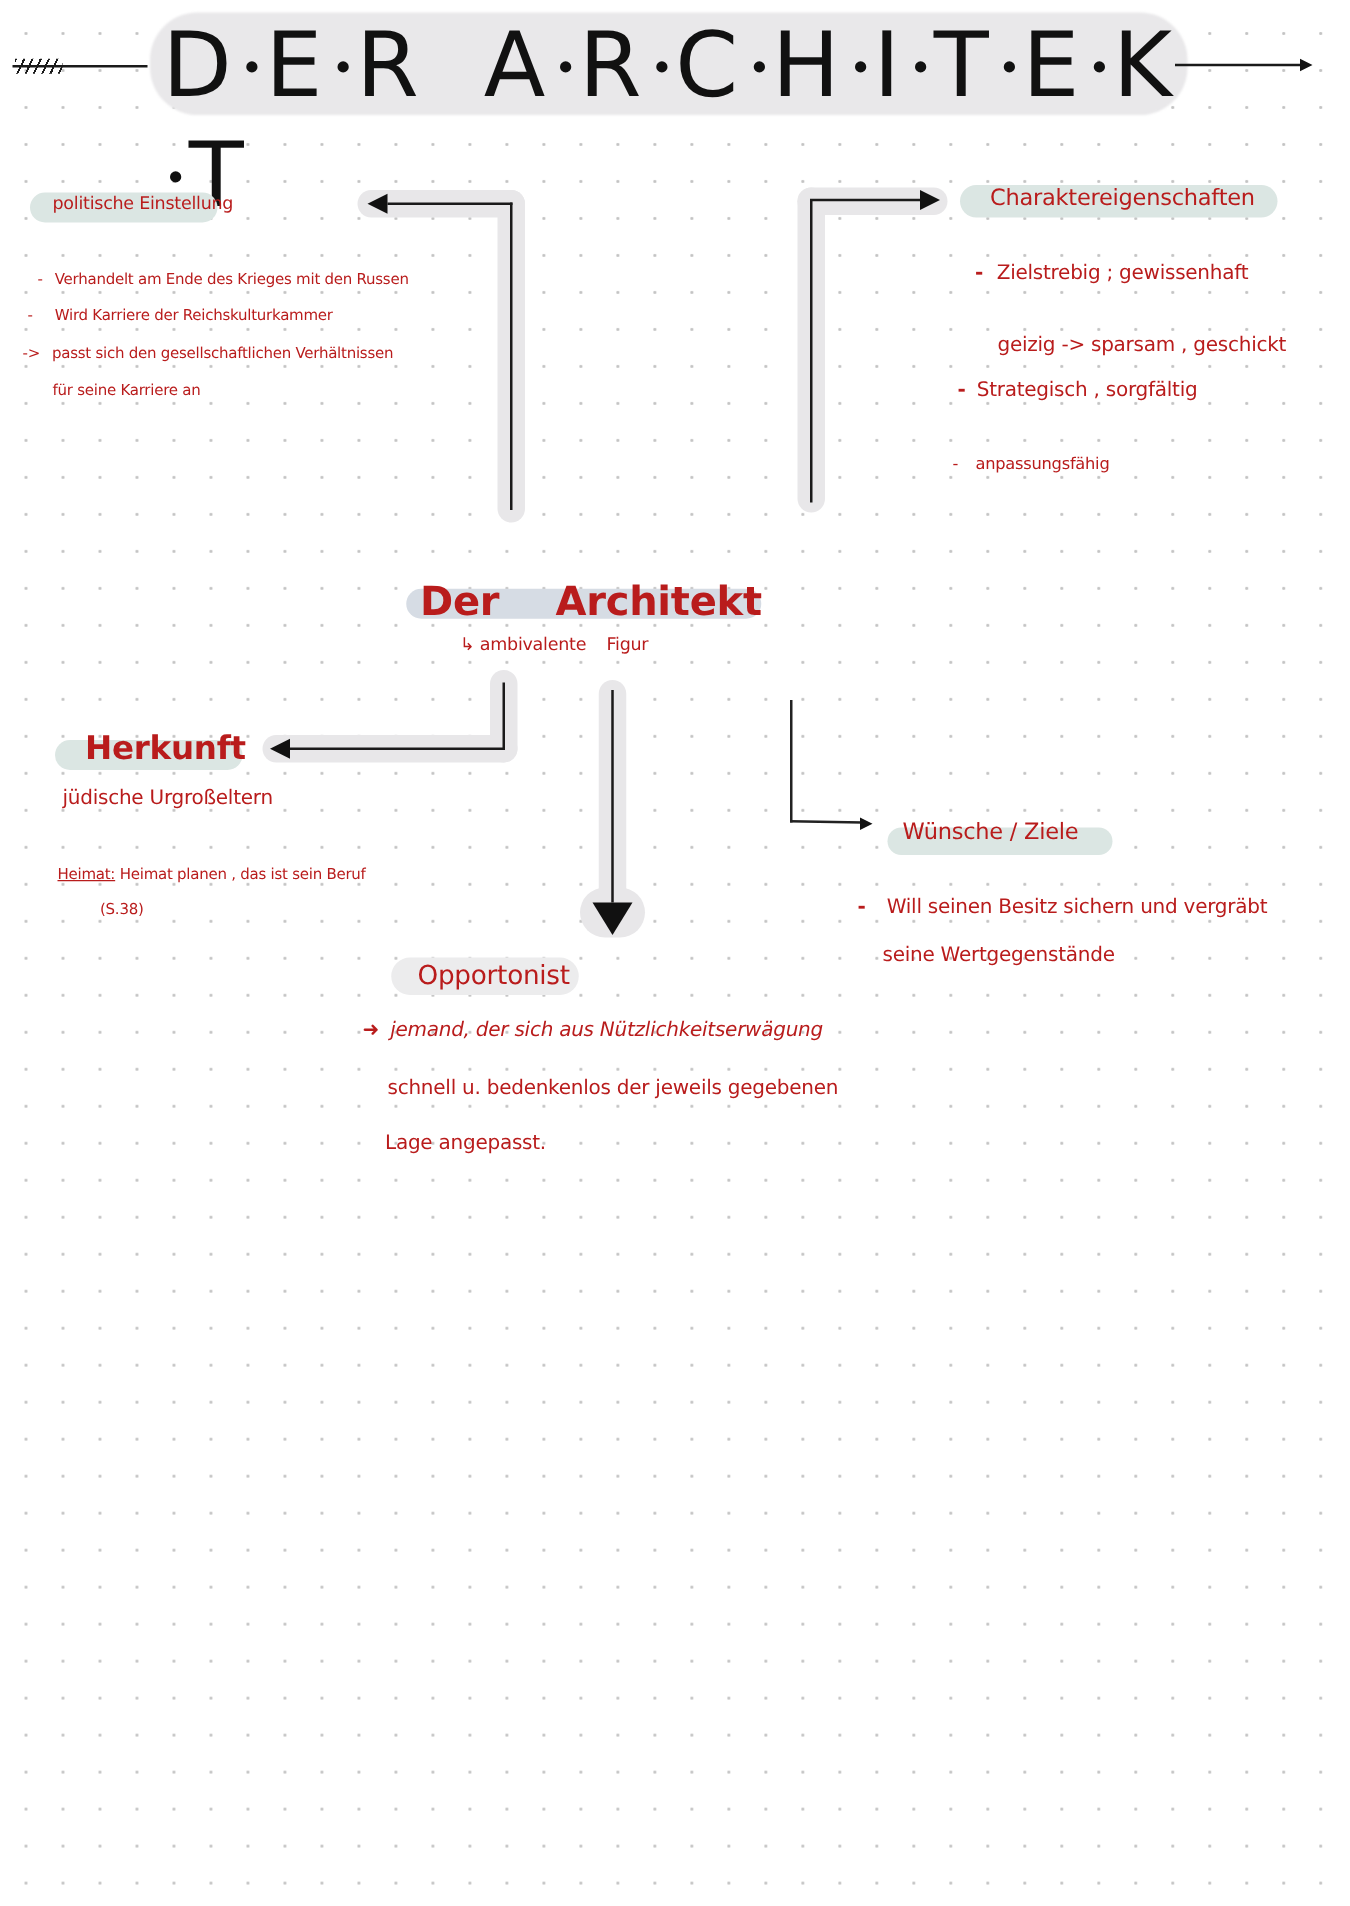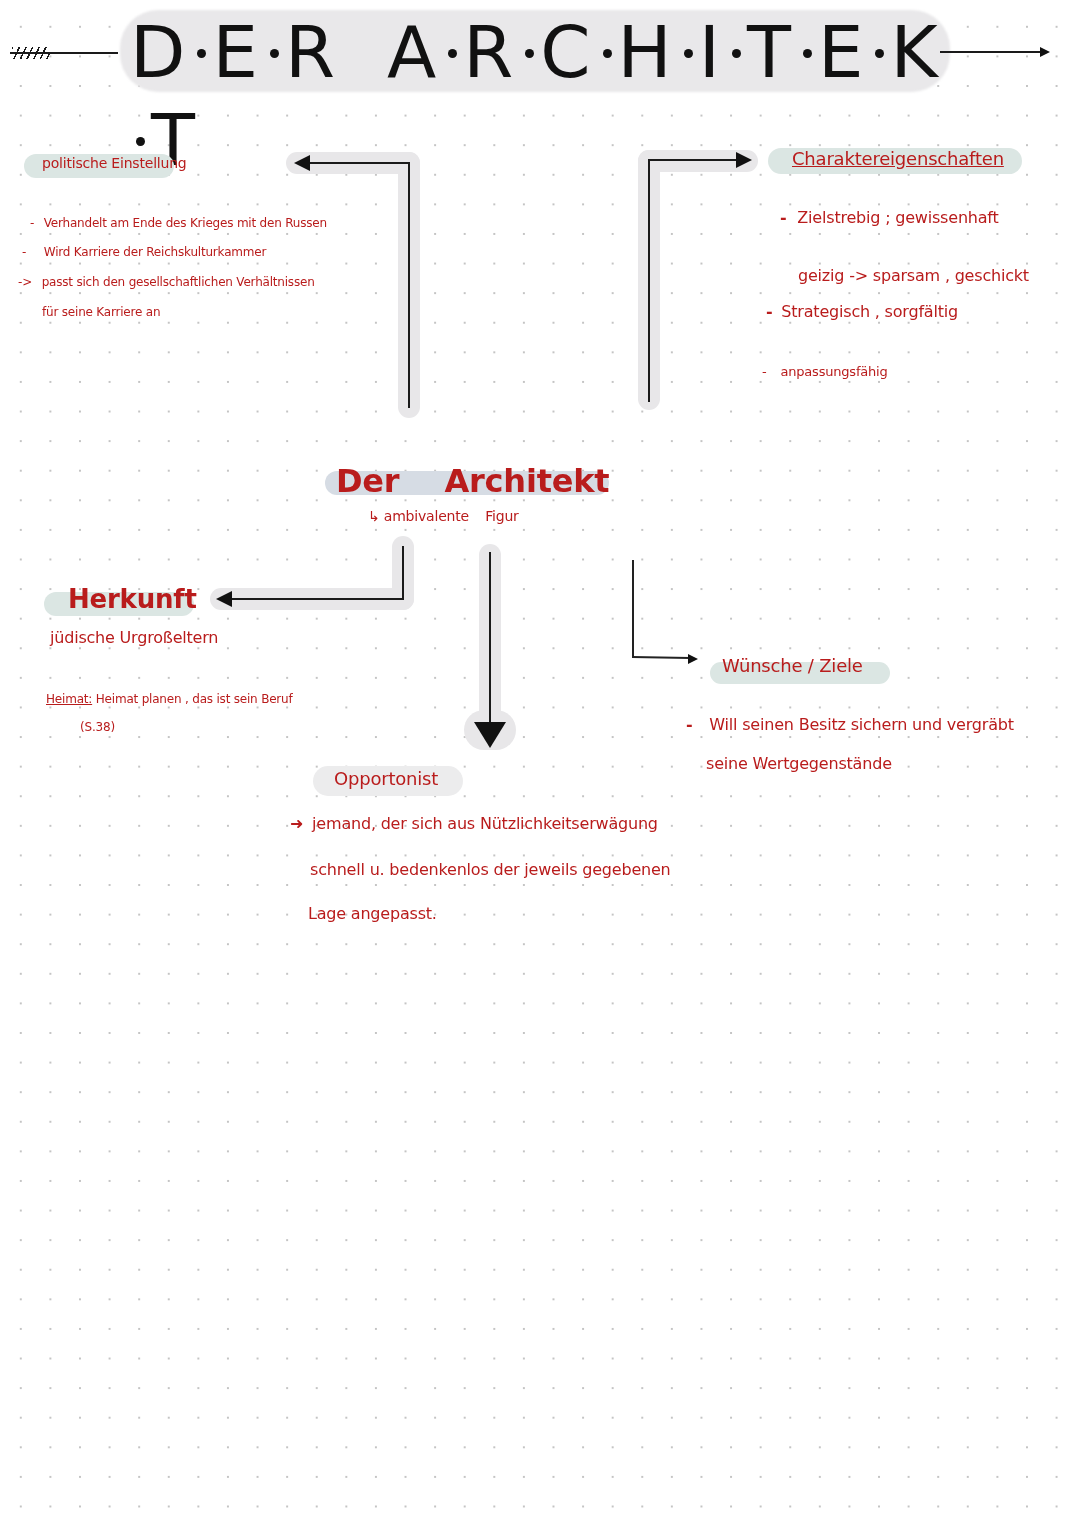--- a/index.html
+++ b/index.html
@@ -38,21 +38,21 @@
 
   .tri-left { width: 0; height: 0; border-top: 8px solid transparent; border-bottom: 8px solid transparent; border-right: 16px solid #111; position: absolute; }
   .tri-right { width: 0; height: 0; border-top: 8px solid transparent; border-bottom: 8px solid transparent; border-left: 16px solid #111; position: absolute; }
   .tri-right-sm { width: 0; height: 0; border-top: 5px solid transparent; border-bottom: 5px solid transparent; border-left: 10px solid #111; position: absolute; }
   .tri-down { width: 0; height: 0; border-left: 16px solid transparent; border-right: 16px solid transparent; border-top: 26px solid #111; position: absolute; }
 
   .fs12 { font-size: 12px; }
   .fs13 { font-size: 13px; }
   .fs14 { font-size: 14px; }
   .fs16 { font-size: 16px; }
-  .fs17 { font-size: 18px; }
+  .fs17 { font-size: 21px; }
   .fs18 { font-size: 18px; }
   .fs26 { font-size: 26px; }
   .fs34 { font-size: 34px; }
 </style>
 </head>
 <body>
 
 <div class="abs" style="left:10px; top:49px; width:108px; height:10px;">
   <div class="line" style="left:0; top:3px; width:108px; height:2px;"></div>
   <div class="abs" style="left:2px; top:-2px; width:38px; height:12px; background: repeating-linear-gradient(115deg, #1a1a1a 0 1.5px, transparent 1.5px 6px);"></div>
@@ -93,21 +93,21 @@
 <div class="line" style="left:310px; top:162px; width:100px; height:2px;"></div>
 <div class="tri-left" style="left:294px; top:155px;"></div>
 
 <div class="glow" style="left:638px; top:150px; width:22px; height:260px;"></div>
 <div class="glow" style="left:638px; top:150px; width:120px; height:22px;"></div>
 <div class="line" style="left:648px; top:160px; width:2px; height:242px;"></div>
 <div class="line" style="left:648px; top:159px; width:90px; height:2px;"></div>
 <div class="tri-right" style="left:736px; top:152px;"></div>
 
 <div class="tag tag-mint" style="left:768px; top:148px; width:254px; height:26px;"></div>
-<div class="abs hand fs18" style="left:792px; top:148px;text-decoration:underline;">Charaktereigenschaften</div>
+<div class="abs hand fs18" style="left:792px; top:148px;">Charaktereigenschaften</div>
 
 <div class="abs hand fs16" style="left:780px; top:208px;">
   <span style="font-weight:bold;">-</span>
   <span style="margin-left:6px;">Zielstrebig ; gewissenhaft</span>
 </div>
 <div class="abs hand fs16" style="left:798px; top:266px;">
   <span>geizig -&gt; sparsam , geschickt</span>
 </div>
 <div class="abs hand fs16" style="left:766px; top:302px;text-align:right;">
   <span style="font-weight:bold;">-</span>
@@ -146,21 +146,21 @@
 <div class="glow" style="left:479px; top:544px; width:22px; height:196px;"></div>
 <div class="glow" style="left:464px; top:710px; width:52px; height:40px; border-radius:20px;"></div>
 <div class="line" style="left:489px; top:552px; width:2px; height:170px;"></div>
 <div class="tri-down" style="left:474px; top:722px;"></div>
 
 <div class="tag tag-grey" style="left:313px; top:766px; width:150px; height:30px;"></div>
 <div class="abs hand fs17" style="left:334px; top:768px;">Opportonist</div>
 
 <div class="abs hand fs16" style="left:290px; top:814px;">
   <span style="font-weight:bold;">➜</span>
-  <span style="margin-left:4px;">jemand, der sich aus Nützlichkeitserwägung</span>
+  <span style="margin-left:4px;font-style:italic;">jemand, der sich aus Nützlichkeitserwägung</span>
 </div>
 <div class="abs hand fs16" style="left:310px; top:860px;">schnell u. bedenkenlos der jeweils gegebenen</div>
 <div class="abs hand fs16" style="left:308px; top:904px;">Lage angepasst.</div>
 
 <div class="line" style="left:632px; top:560px; width:2px; height:98px; background:#222;"></div>
 <div class="line" style="left:632px; top:656px; width:58px; height:2px; background:#222; transform:rotate(1deg); transform-origin:left center;"></div>
 <div class="tri-right-sm" style="left:688px; top:654px;"></div>
 
 <div class="tag tag-mint" style="left:710px; top:662px; width:180px; height:22px;"></div>
 <div class="abs hand fs18" style="left:722px; top:655px;">Wünsche / Ziele</div>

